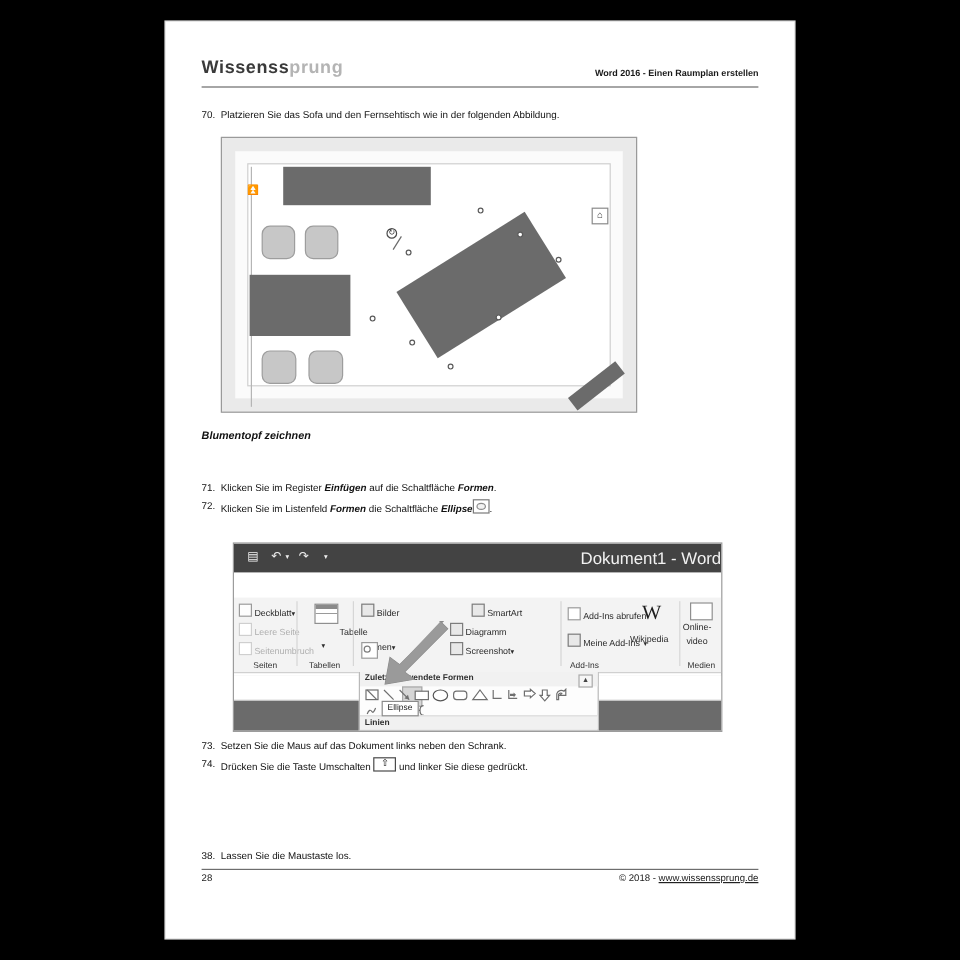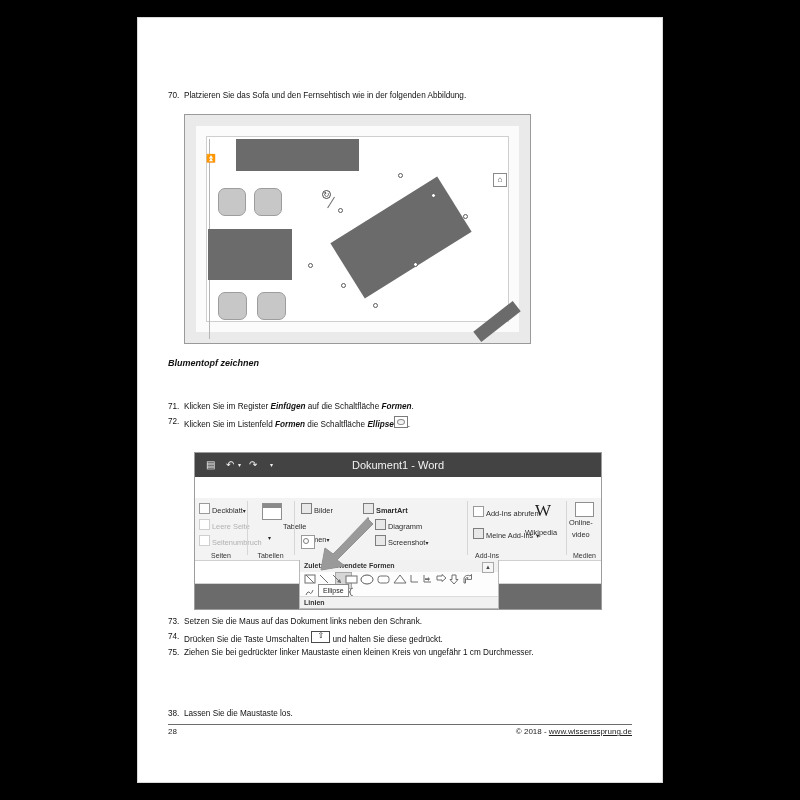--- a/index.html
+++ b/index.html
@@ -78,21 +78,21 @@
   
   .word{
     position:absolute;left:56px;top:434px;width:406px;height:156px;
     border:1px solid #9c9c9c;background:#fff;overflow:hidden;
     font-family:"Liberation Sans", sans-serif;
   }
   .qat{position:absolute;left:0;top:0;width:100%;height:24px;background:#434343;}
   .qat .ico{position:absolute;color:#f0f0f0;font-size:10px;line-height:24px;}
   .wtitle{
     position:absolute;left:0;top:0;width:100%;height:24px;line-height:24px;
-    text-align:center;color:#f2f2f2;font-size:11px;
+    text-align:right;color:#f2f2f2;font-size:14px;
   }
   .tabs{position:absolute;left:0;top:24px;width:100%;height:21px;background:#434343;}
   .tab{
     position:absolute;top:0;height:21px;line-height:21px;color:#ececec;font-size:8px;
     text-align:center;white-space:nowrap;
   }
   .tab.sel{background:#fff;color:#2b2b2b;}
   .rbn{position:absolute;left:0;top:45px;width:100%;height:62px;background:#f3f3f3;border-bottom:1px solid #d0d0d0;}
   .grp{position:absolute;top:0;height:62px;}
   .grp .gl{
@@ -157,20 +157,27 @@
   .ftr-rule{position:absolute;left:30px;top:706px;width:464px;border-top:1px solid #6d6d6d;}
   .ftr-l{position:absolute;left:30px;top:709px;font-size:8px;color:#222;}
   .ftr-r{position:absolute;right:30px;top:709px;font-size:8px;color:#222;white-space:nowrap;}
   .ftr-r .lnk{text-decoration:underline;margin-top:12px;}
 </style>
 </head>
 <body>
 
 <div class="page">
 
+  <div class="hdr">
+    <div class="logo">
+      <span class="a">Wissenss</span><span class="b">prung</span>
+    </div>
+    <div class="hdr-right">Word 2016 - Einen Raumplan erstellen</div>
+    <div class="hdr-rule"></div>
+  </div>
 
   <div class="li" style="left:30px;top:72px;width:464px;">
     <span class="num">70.</span>
     <span class="bdy">Platzieren Sie das Sofa und den Fernsehtisch wie in der folgenden Abbildung.</span>
   </div>
 
   <div class="fig">
     <div class="fig-inner">
       <div class="canvas">
 
@@ -247,21 +254,21 @@
         <div class="itm" style="left:9px;top:24px;margin-left:26px;">Tabelle</div>
         <div class="itm" style="left:20px;top:36px;font-size:6px;">▾</div>
         <div class="gl">Tabellen</div>
       </div>
       <div class="gsep" style="left:99px;"></div>
 
       <div class="grp" style="left:100px;width:170px;">
         <div class="itm" style="left:6px;top:5px;"><span class="micon blue"></span><span>Bilder</span></div>
         <div class="itm" style="left:6px;top:21px;margin-top:48px;"><span class="micon blue"></span><span>Onlinebilder</span></div>
         <div class="itm" style="left:6px;top:37px;"><span class="micon sh"></span><span>Formen</span><span style="font-size:6px;">▾</span></div>
-        <div class="itm" style="left:68px;top:5px;font-weight:bold;"><span class="micon blue"></span><span>SmartArt</span></div>
+        <div class="itm" style="left:98px;top:5px;"><span class="micon blue"></span><span>SmartArt</span></div>
         <div class="itm" style="left:80px;top:21px;"><span class="micon blue"></span><span>Diagramm</span></div>
         <div class="itm" style="left:80px;top:37px;"><span class="micon blue"></span><span>Screenshot</span><span style="font-size:6px;">▾</span></div>
       </div>
       <div class="gsep" style="left:272px;"></div>
 
       <div class="grp" style="left:274px;width:96px;">
         <div class="itm" style="left:4px;top:8px;"><span class="micon"></span><span>Add-Ins abrufen</span></div>
         <div class="itm" style="left:4px;top:30px;"><span class="micon blue"></span><span>Meine Add-Ins</span><span style="font-size:6px;margin-left:3px;">▾</span></div>
         <div class="wmark" style="left:66px;top:3px;">W</div>
         <div class="itm" style="left:56px;top:30px;">Wikipedia</div>
@@ -328,27 +335,23 @@
     </svg>
   </div>
 
   <div class="li" style="left:30px;top:598px;width:464px;">
     <span class="num">73.</span>
     <span class="bdy">Setzen Sie die Maus auf das Dokument links neben den Schrank.</span>
   </div>
 
   <div class="li" style="left:30px;top:613px;width:464px;">
     <span class="num">74.</span>
-    <span class="bdy"><span>Drücken Sie die Taste Umschalten </span><span class="keycap"></span><span> und halten Sie diese gedrückt.</span></span>
-  </div>
-
-  <div class="li" style="left:30px;top:629px;width:464px;">
-    <span class="num">75.</span>
-    <span class="bdy" style="width:430px;display:block;">Ziehen Sie bei gedrückter linker Maustaste einen kleinen Kreis von ungefähr 1 cm Durchmesser.</span>
-  </div>
+    <span class="bdy"><span>Drücken Sie die Taste Umschalten </span><span class="keycap"></span><span> und linker Sie diese gedrückt.</span></span>
+  </div>
+
 
 
   <div class="li" style="left:30px;top:690px;width:464px;">
     <span class="num">38.</span>
     <span class="bdy">Lassen Sie die Maustaste los.</span>
   </div>
 
   <div class="ftr-rule"></div>
   <div class="ftr-l">28</div>
   <div class="ftr-r"><span>© 2018 - </span><span class="lnk">www.wissenssprung.de</span></div>

